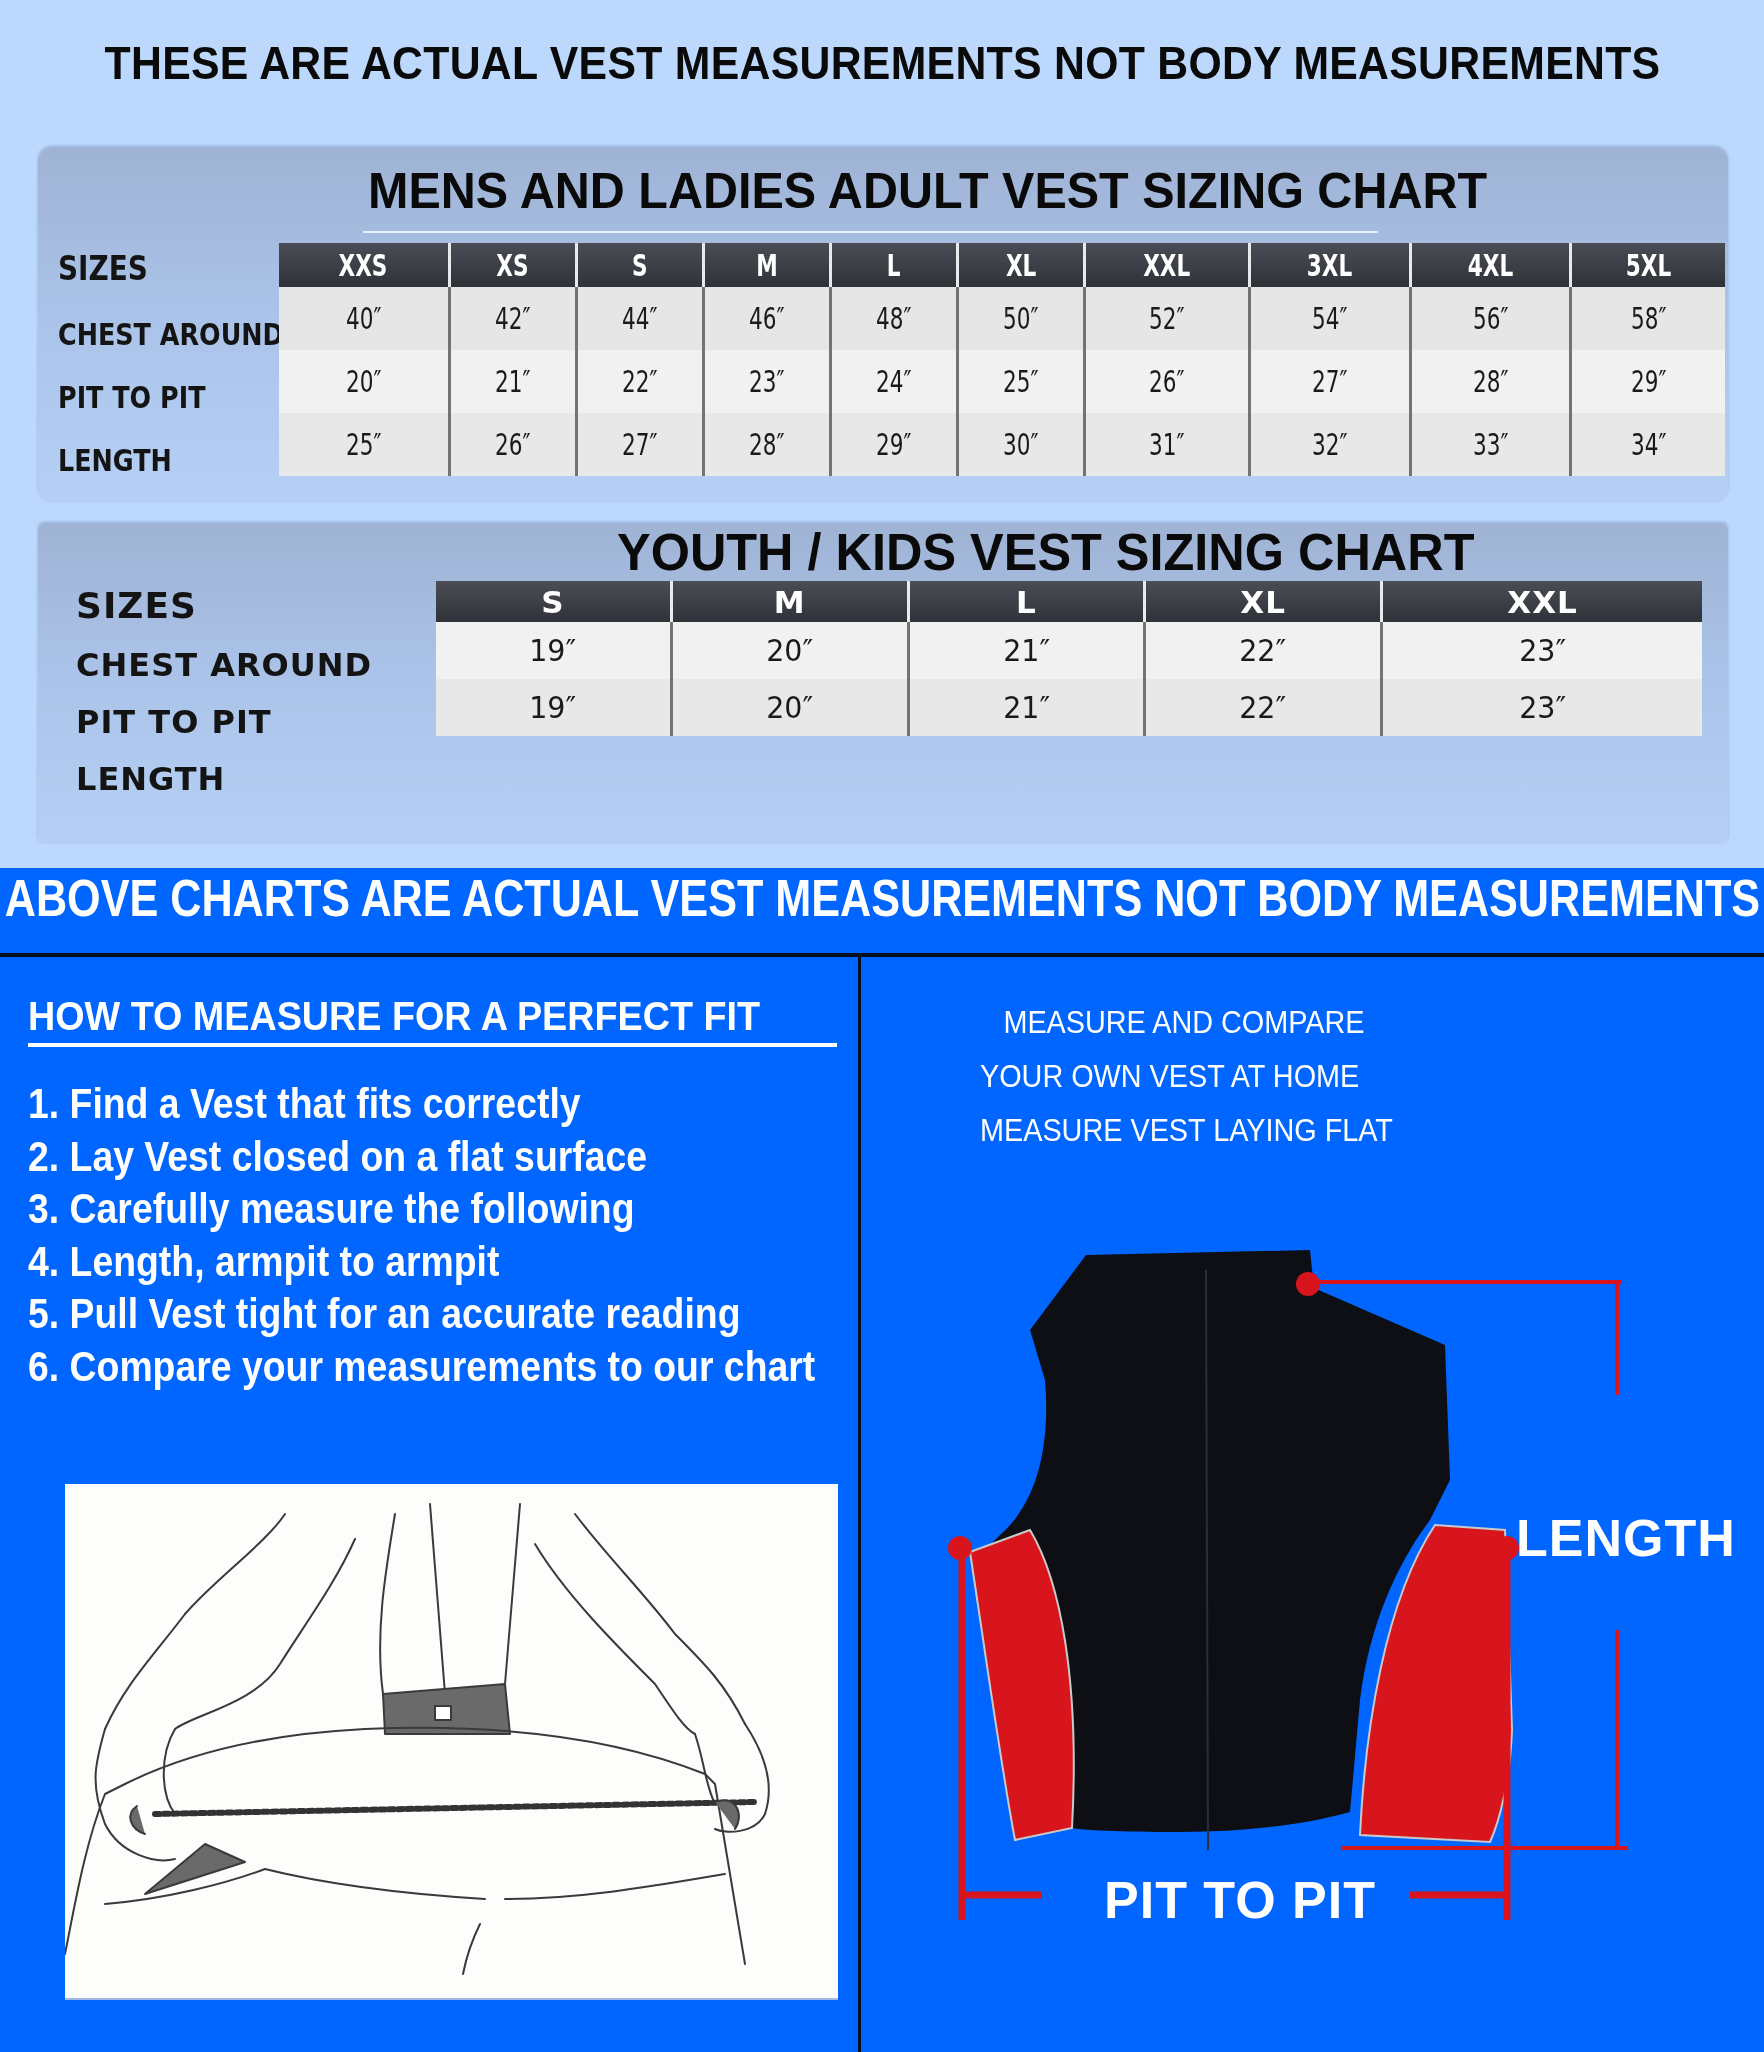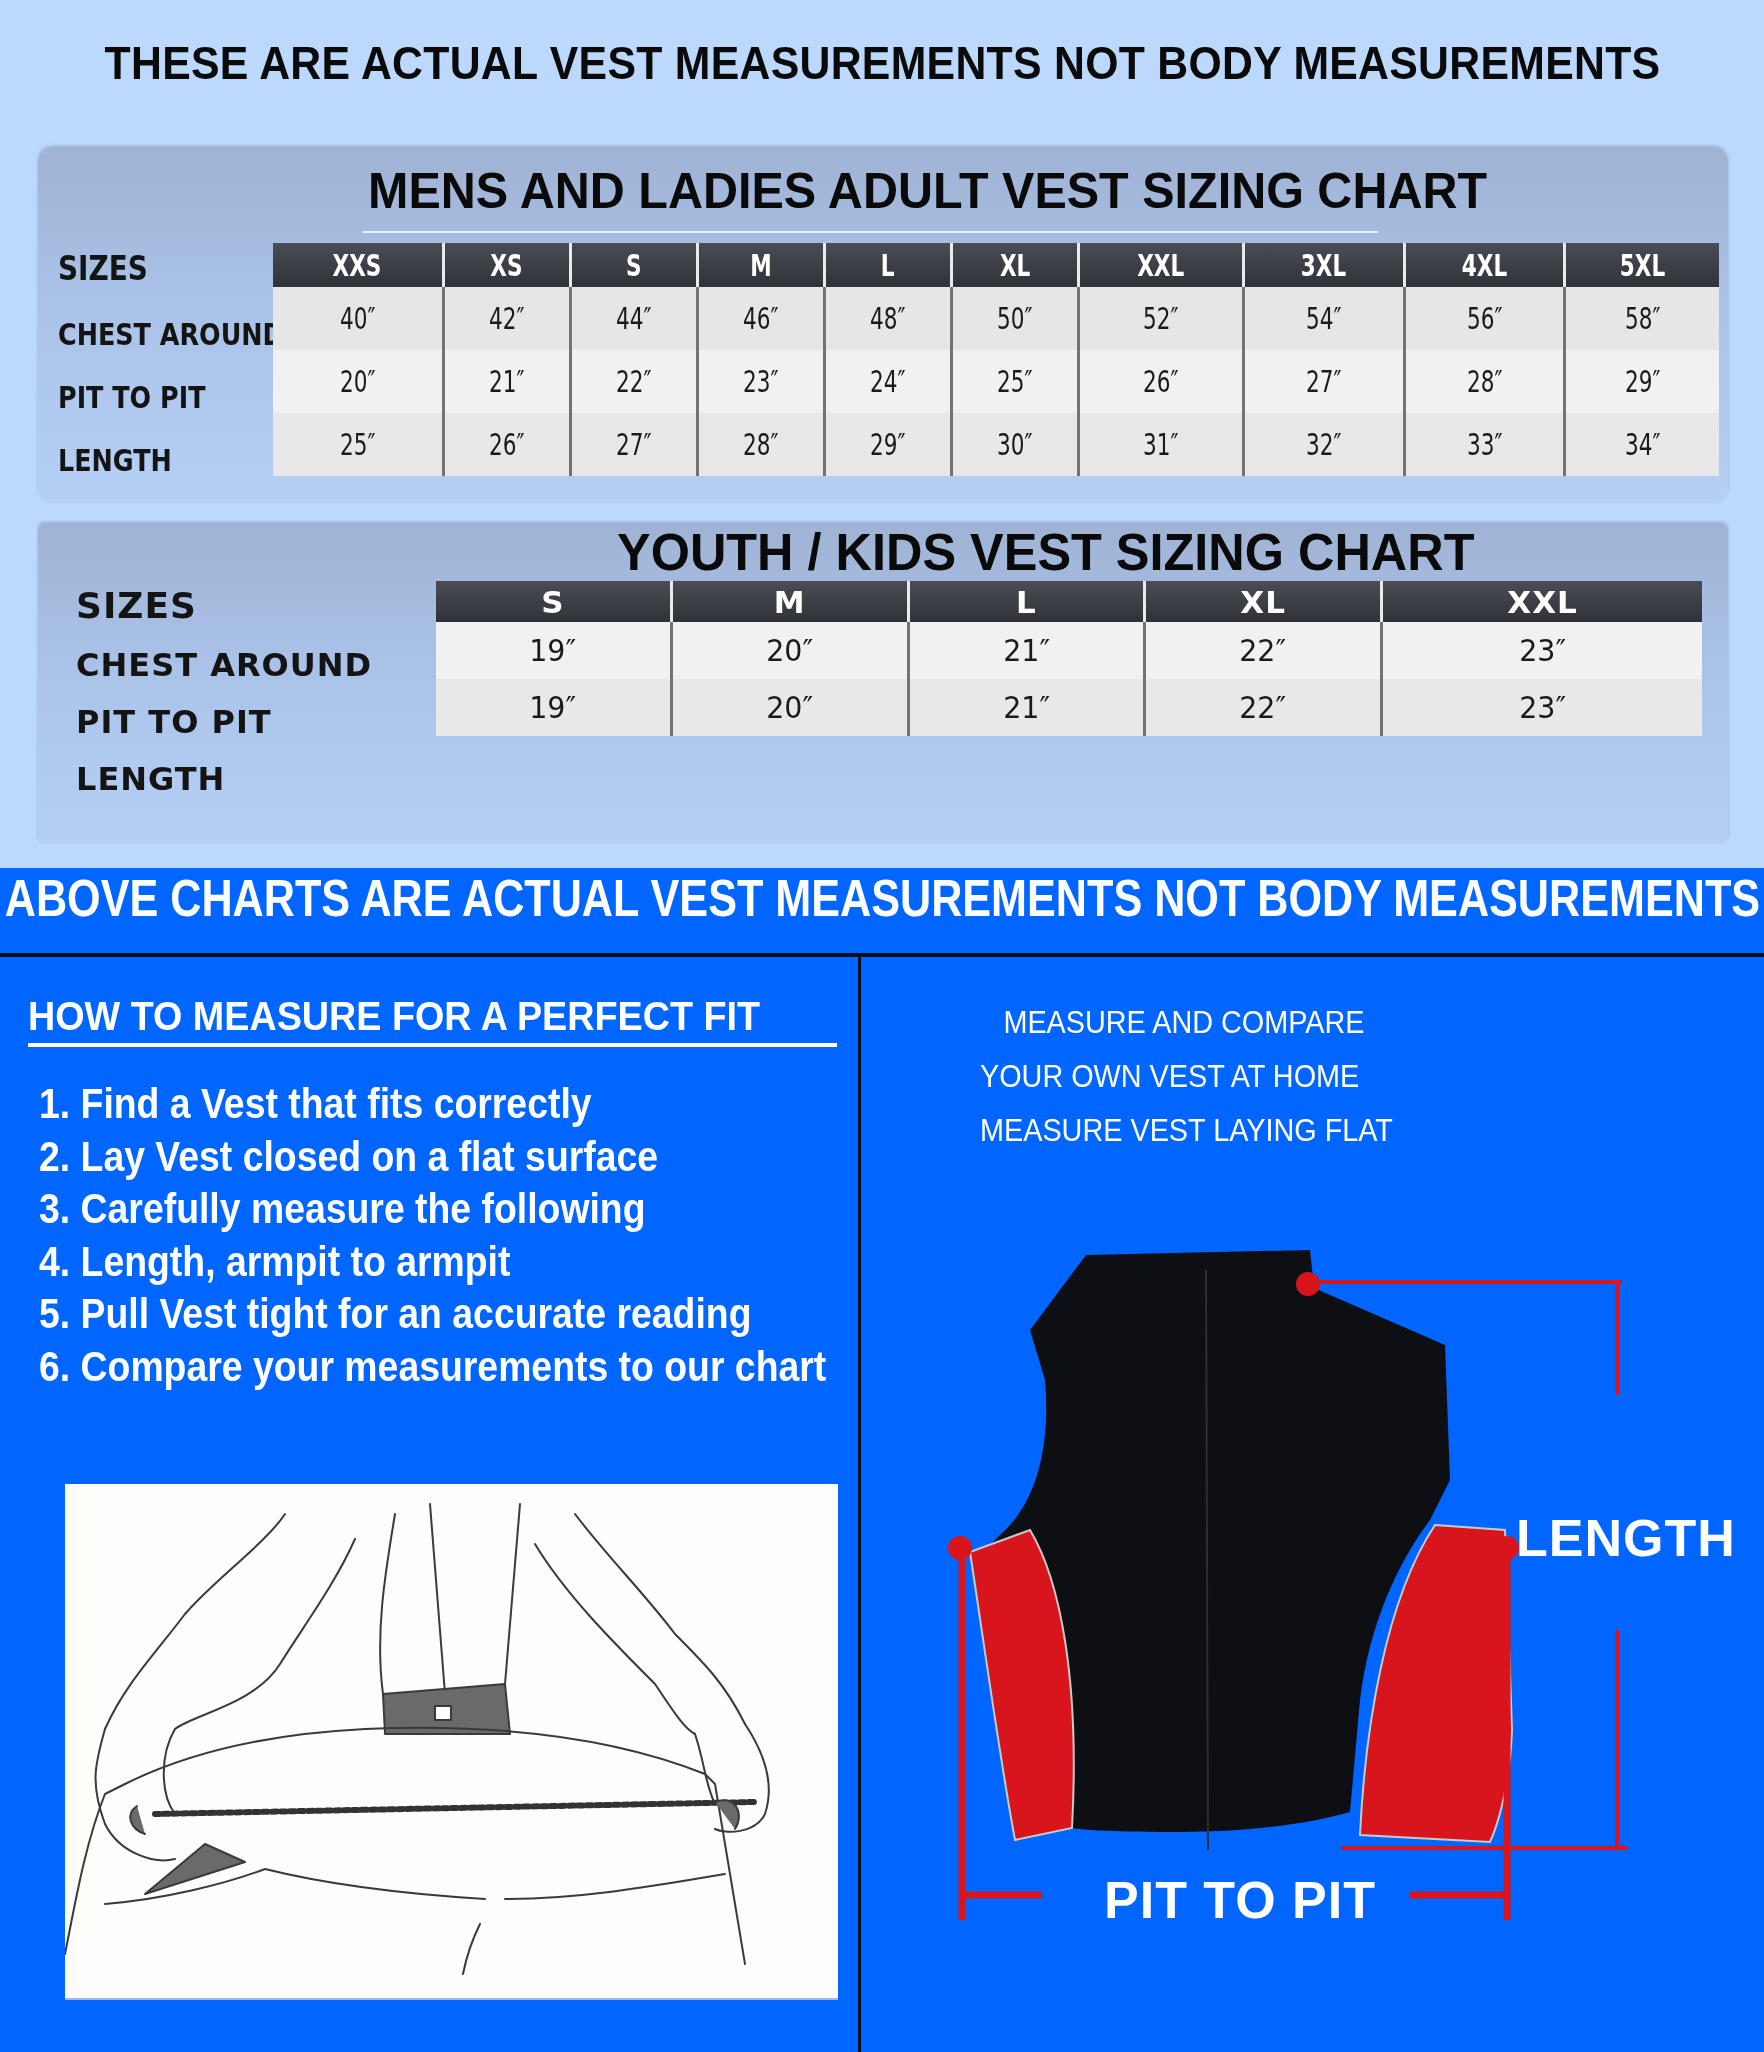--- a/index.html
+++ b/index.html
@@ -24,40 +24,40 @@
 
   table.sizing{position:absolute;border-collapse:separate;border-spacing:0}
   table.sizing th{background:linear-gradient(180deg,#4a4d55 0%,#2f3238 100%);color:#fff;font-weight:bold;text-align:center;border-right:3px solid #e9eaec}
   table.sizing th:last-child{border-right:none}
   table.sizing td{text-align:center;color:#1a1a1a;border-right:3px solid #737373}
   table.sizing td:last-child{border-right:none}
   table.sizing tr.r0 td{background:#e6e6e7}
   table.sizing tr.r1 td{background:#f1f1f2}
   table.sizing tr.r2 td{background:#e8e8e9}
 
-  .adult-table{left:273px;top:243px;width:1446px}
+  .adult-table{left:279px;top:243px;width:1446px}
   .adult-table th{height:44px;font-size:30px;font-family:"DejaVu Sans",sans-serif}
   .adult-table th span{display:inline-block;transform:scaleX(0.72)}
   .adult-table td{height:63px;font-size:30px;font-family:"DejaVu Sans",sans-serif}
   .adult-table td span{display:inline-block;transform:scaleX(0.72)}
 
   .youth-table{left:436px;top:581px;width:1266px}
   .youth-table th{height:41px;font-size:31px;font-family:"DejaVu Sans",sans-serif;letter-spacing:1px}
   .youth-table td{height:57px;font-size:30px;font-family:"DejaVu Sans",sans-serif}
   .youth-table td span{display:inline-block;transform:scaleX(0.95)}
 
   .blue-area{position:absolute;left:0;top:868px;width:1764px;height:1184px;background:#0066ff}
   .blue-notice{position:absolute;left:0;top:868px;width:1764px;height:86px;display:flex;justify-content:center}
   .blue-notice span{color:#fff;font-weight:bold;font-size:52px;white-space:nowrap;transform:scaleX(0.83)}
   .h-divider{position:absolute;left:0;top:953px;width:1764px;height:4px;background:#06101f}
   .v-divider{position:absolute;left:858px;top:956px;width:3px;height:1096px;background:#06101f}
 
   .howto-title{position:absolute;left:28px;top:993px;color:#fff;font-weight:bold;font-size:41px;white-space:nowrap;transform:scaleX(0.92);transform-origin:left}
   .howto-rule{position:absolute;left:28px;top:1043px;width:809px;height:4px;background:#fff}
-  .steps{position:absolute;left:39px;top:1078px;list-style:none}
+  .steps{position:absolute;left:28px;top:1078px;list-style:none}
   .steps li{color:#fff;font-weight:bold;font-size:42px;line-height:52.5px;white-space:nowrap;transform:scaleX(0.89);transform-origin:left}
 
   .illustration{position:absolute;left:65px;top:1484px;width:773px;height:514px;background:#fdfdfb;box-shadow:0 2px 0 #9fb9e4}
   .illustration svg{width:100%;height:100%}
 
   .compare{position:absolute;left:980px;top:995px;color:#fff;font-weight:normal;font-size:32px;line-height:54px;white-space:nowrap}
   .compare div{transform:scaleX(0.9);transform-origin:left}
   .compare .l1{padding-left:26px}
 
   .vest-diagram{position:absolute;left:940px;top:1230px;width:824px;height:720px}

